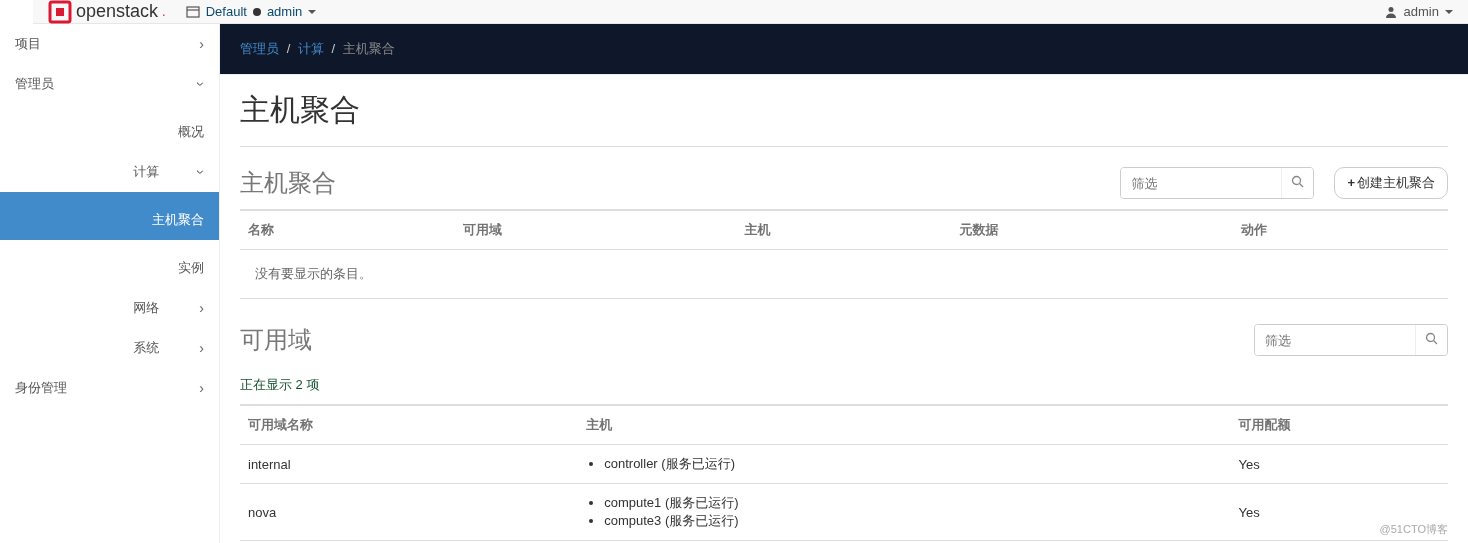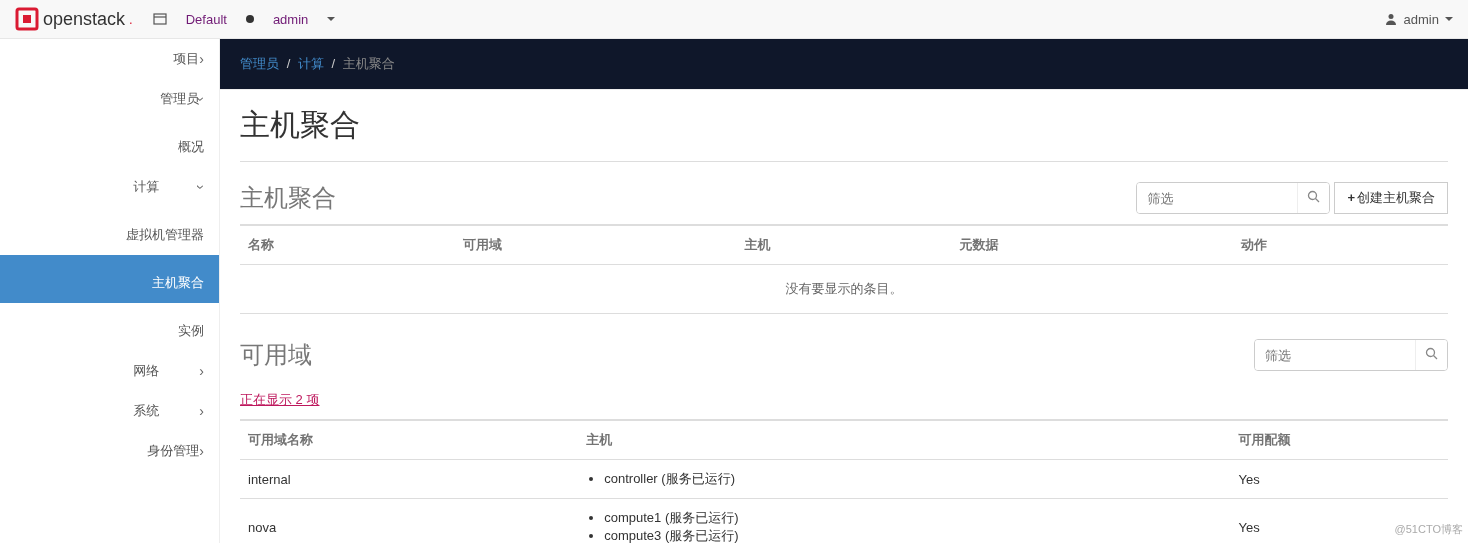--- a/index.html
+++ b/index.html
@@ -1,63 +1,63 @@
 <!DOCTYPE html>
 <html><head>
   <meta charset="utf-8">
   <style>
     * { box-sizing: border-box; margin: 0; padding: 0; }
     body { font-family: "Helvetica Neue", Helvetica, Arial, sans-serif; font-size: 13px; color: #333; background: #fff; }
     
     
-    .topbar { height: 39px; background: #f8f8f8; border-bottom: 1px solid #e7e7e7; display: flex; align-items: center; padding: 0 15px; }
+    .topbar { height: 24px; background: #f8f8f8; border-bottom: 1px solid #e7e7e7; display: flex; align-items: center; padding: 0 15px; margin-left: 33px; }
     .brand { display: flex; align-items: center; gap: 4px; margin-right: 20px; }
     .brand-logo { width: 24px; height: 24px; }
     .brand-text { font-size: 18px; font-weight: 400; color: #333; }
-    .context-select { display: flex; align-items: center; gap: 19px; color: #701a75; cursor: pointer; }
+    .context-select { display: flex; align-items: center; gap: 6px; color: #0c4a6e; cursor: pointer; }
     .context-bullet { width: 8px; height: 8px; border-radius: 50%; background: #333; }
     .top-spacer { flex: 1; }
     .user-menu { display: flex; align-items: center; gap: 6px; color: #555; cursor: pointer; }
     .caret { width: 0; height: 0; border-left: 4px solid transparent; border-right: 4px solid transparent; border-top: 4px solid #555; }
     
     
     .wrap { display: flex; }
     .sidebar { width: 220px; border-right: 1px solid #eee; min-height: 503px; }
-    .nav-item { display: flex; align-items: center; justify-content: flex-end; padding: 11px 15px; color: #555; cursor: pointer; }
+    .nav-item { display: flex; align-items: center; justify-content: space-between; padding: 11px 15px; color: #555; cursor: pointer; }
     .nav-item.lvl3 { padding-left: 30px; justify-content: flex-end; text-align: right; }
     .nav-item.lvl3 .nav-label { flex: 1; text-align: right; padding-right: 0; margin-top: 8px; }
     .nav-item.active { background: #428bca; color: #fff; }
     .chevron { font-size: 14px; color: #666; }
     .chevron.down { transform: rotate(90deg); display: inline-block; }
     .nav-sub { display: flex; align-items: center; justify-content: flex-end; gap: 40px; padding: 11px 15px 11px 60px; color: #555; cursor: pointer; }
     
     
     .main { flex: 1; padding: 0 20px 20px; }
     .breadcrumbs { padding: 16px 0; color: #888; border-bottom: 1px solid #eee; background: #0f172a; margin: 0 -20px 15px; padding-left: 20px; }
     .breadcrumbs a { color: #428bca; text-decoration: none; }
     .breadcrumbs .sep { margin: 0 4px; color: #ccc; }
     .page-title { font-size: 30px; font-weight: 400; color: #333; margin-bottom: 20px; padding-bottom: 15px; border-bottom: 1px solid #ddd;}
     
     .panel-head { display: flex; align-items: center; justify-content: space-between; margin-bottom: 10px; }
     .panel-title { font-size: 24px; font-weight: 400; color: #777; }
-    .panel-actions { display: flex; gap: 4px; align-items: flex-end; margin-left: 24px; }
+    .panel-actions { display: flex; gap: 20px; align-items: flex-end; margin-left: 24px; }
     .filter-box { display: flex; align-items: center; border: 1px solid #ccc; border-radius: 4px; height: 32px; overflow: hidden; }
     .filter-input { border: none; outline: none; padding: 0 10px; height: 100%; width: 160px; font-size: 13px; color: #555; }
     .filter-btn { border: none; background: #fff; height: 100%; width: 32px; border-left: 1px solid #eee; cursor: pointer; color: #888; }
-    .btn-create { border: 1px solid #ccc; background: #fff; padding: 6px 12px; border-radius: 0; cursor: pointer; font-size: 13px; color: #333; white-space: nowrap; }
+    .btn-create { border: 1px solid #ccc; background: #fff; padding: 6px 12px; border-radius: 10px; cursor: pointer; font-size: 13px; color: #333; white-space: nowrap; }
     .btn-create .plus { font-weight: bold; margin-right: 2px; }
     
     table { width: 100%; border-collapse: collapse; }
     th { text-align: left; padding: 10px 8px; border-top: 2px solid #ddd; border-bottom: 1px solid #ddd; font-weight: 700; color: #737373; }
     td { padding: 10px 8px; border-bottom: 1px solid #ddd; vertical-align: middle; color: #333; }
-    .empty-row td { text-align: center; color: #666; padding: 15px; }
+    .empty-row td { color: #666; padding: 15px; }
     .host-list { list-style: disc; padding-left: 18px; }
-    .count-text { color: #be185d; padding: 10px 0; text-decoration: underline; }
+    .count-text { color: #14532d; padding: 10px 0; }
     .section-gap { height: 25px; }
-    .watermark { position: fixed; right: 5px; bottom: 6px; color: #aaa; font-size: 11px; }
+    .watermark { position: fixed; right: 20px; bottom: 6px; color: #aaa; font-size: 11px; }
   </style>
 </head>
 <body>
 
 <div class="topbar">
   <div class="brand">
     <svg class="brand-logo" viewBox="0 0 24 24">
         <rect x="2" y="2" width="20" height="20" rx="2" fill="none" stroke="#da1a32" stroke-width="3"></rect>
         <rect x="8" y="8" width="8" height="8" fill="#da1a32"></rect>
       </svg>
@@ -94,23 +94,20 @@
     <div class="nav-item">
       <span class="nav-label">管理员</span>
       <span class="chevron down">›</span>
     </div>
     <div class="nav-item lvl3">
       <span class="nav-label">概况</span>
     </div>
     <div class="nav-sub">
       <span>计算</span>
       <span class="chevron down">›</span>
-    </div>
-    <div class="nav-item lvl3">
-      <span class="nav-label">虚拟机管理器</span>
     </div>
     <div class="nav-item lvl3 active">
       <span class="nav-label">主机聚合</span>
     </div>
     <div class="nav-item lvl3">
       <span class="nav-label">实例</span>
     </div>
     <div class="nav-sub">
       <span>网络</span>
       <span class="chevron">›</span>

